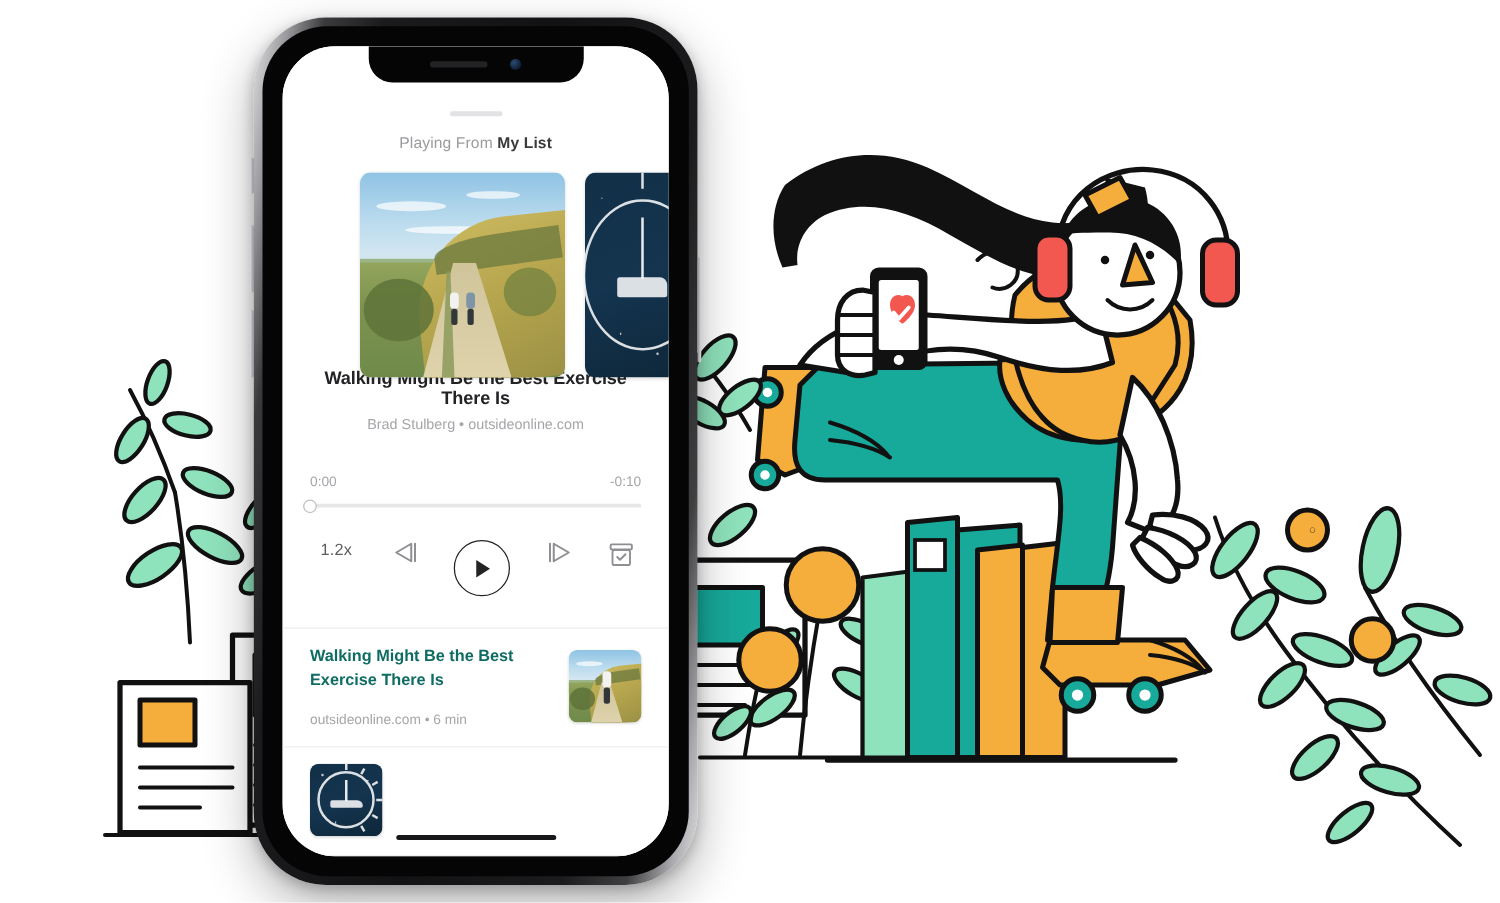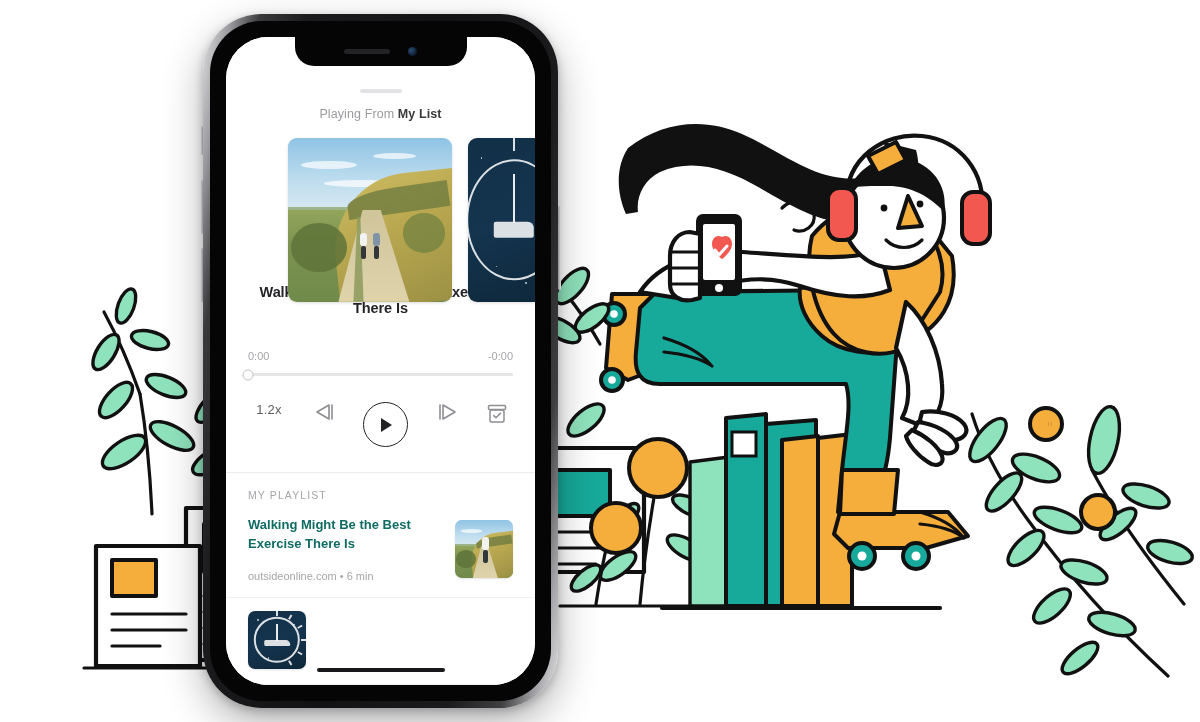--- a/index.html
+++ b/index.html
@@ -434,25 +434,26 @@
                 <div class="tick" style="transform:translate(-50%,-50%) rotate(90deg)"></div>
                 <div class="tick" style="transform:translate(-50%,-50%) rotate(120deg)"></div>
                 <div class="tick" style="transform:translate(-50%,-50%) rotate(150deg)"></div>
                 <div class="hand"></div>
                 <div class="bed"></div>
               </div>
             </div>
           </div>
 
           <div id="track-title">Walking Might Be the Best Exercise There Is</div>
+          <div id="track-sub">Brad Stulberg • outsideonline.com</div>
 
           <div id="progress-wrap">
             <div id="progress-times">
               <span>0:00</span>
-              <span>-0:00</span>
+              <span>-0:10</span>
             </div>
             <div id="progress-bar">
               <div id="progress-fill" style="width: 0%;"></div>
               <div id="progress-knob" style="left: 0%;"></div>
             </div>
           </div>
 
           <div id="controls">
             <div id="speed-button">1.2x</div>
 
@@ -480,21 +481,20 @@
               <svg width="24" height="24" viewBox="0 0 24 24" fill="none">
                 <rect x="3.5" y="3.5" width="17" height="4" rx="1" stroke="#8e8e93" stroke-width="1.5"></rect>
                 <rect x="5" y="8" width="14" height="12" rx="1.5" stroke="#8e8e93" stroke-width="1.5"></rect>
                 <path d="M8.8 13.6 L11 15.8 L15.4 11.4" stroke="#8e8e93" stroke-width="1.5" stroke-linecap="round" stroke-linejoin="round"></path>
               </svg>
             </div>
           </div>
 
           <div id="divider"></div>
 
-          <div id="playlist-head">MY PLAYLIST</div>
 
           <div class="pl-row">
             <div class="pl-text">
               <div class="pl-title">Walking Might Be the Best Exercise There Is</div>
               <div class="pl-meta">outsideonline.com • 6 min</div>
             </div>
             <div class="pl-thumb">
               <div class="hill">
                 <div class="sky"></div>
                 <div class="cloud" style="left:10%;top:16%;width:36%;height:6%"></div>

